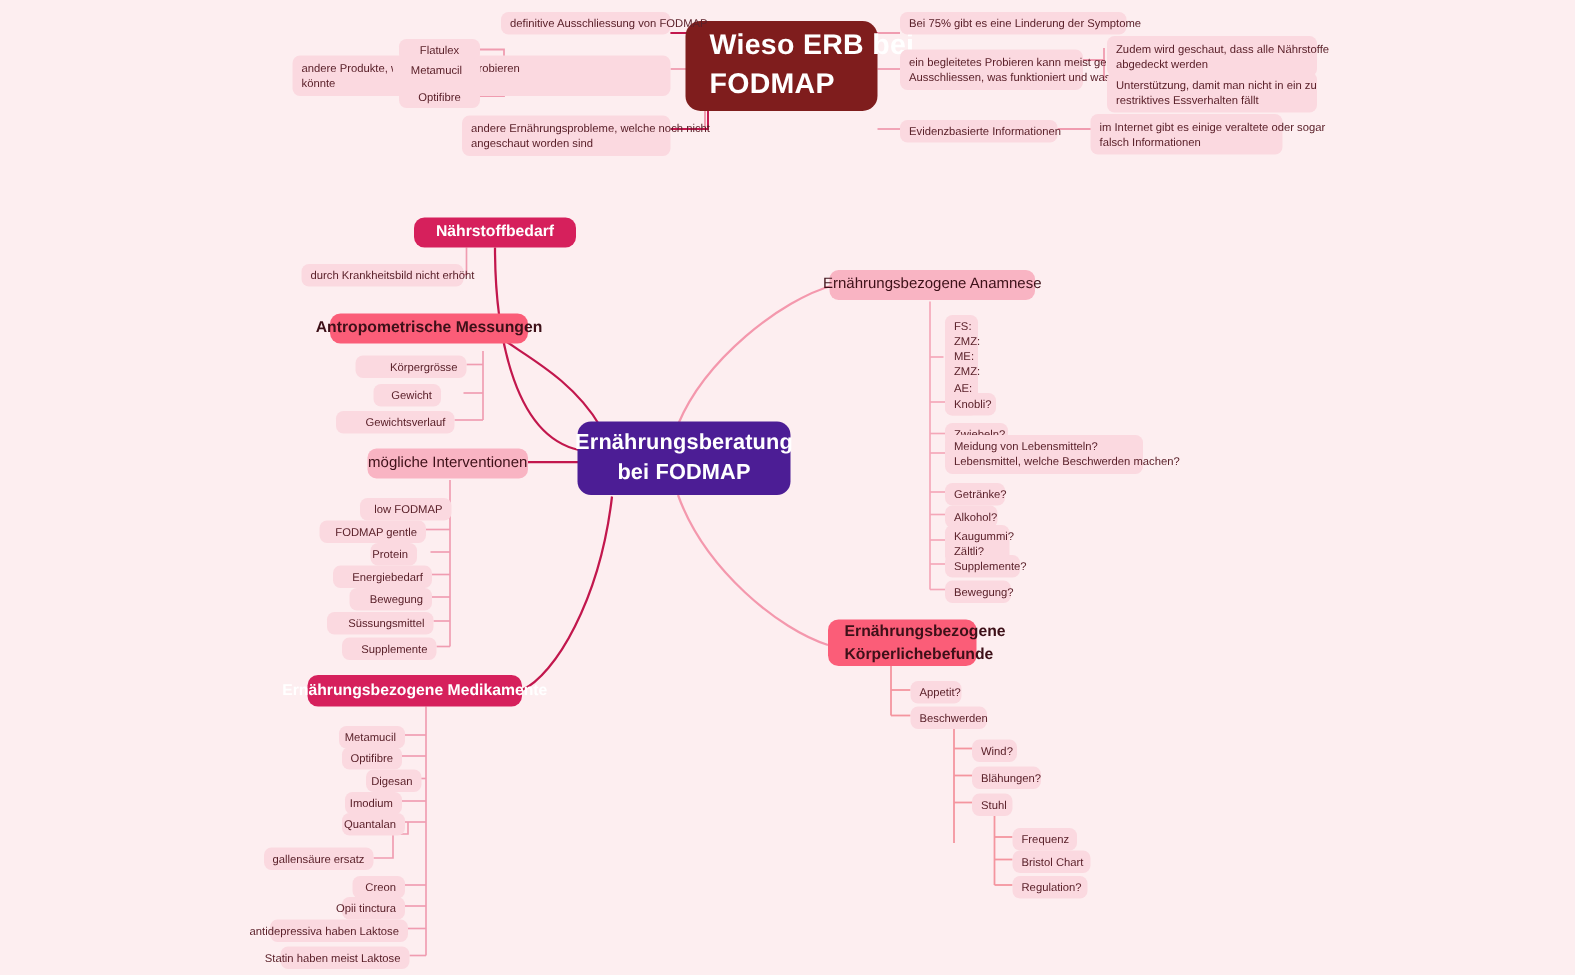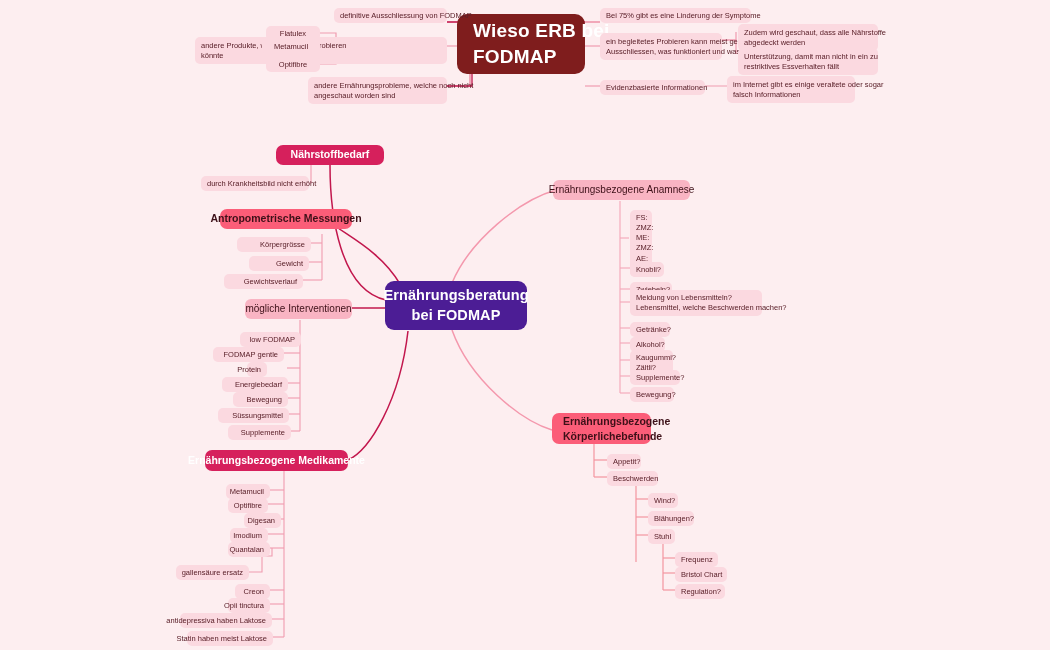--- a/index.html
+++ b/index.html
@@ -233,27 +233,27 @@
 falsch Informationen</div>
 
   <div class="node n-root multi" style="left:385px; top:281px; width:142px; height:49px; align-items:center;">Ernährungsberatung
 bei FODMAP</div>
 
   <div class="node n-crimson" style="left:276px; top:145px; width:108px; height:20px;">Nährstoffbedarf</div>
   <div class="node n-pinkpale ta-left" style="left:201px; top:176px; width:108px;">durch Krankheitsbild nicht erhöht</div>
 
   <div class="node n-coral" style="left:220px; top:209px; width:132px; height:20px;">Antropometrische Messungen</div>
   <div class="node n-pinkpale ta-right" style="left:237px; top:237px; width:74px;">Körpergrösse</div>
-  <div class="node n-pinkpale ta-right" style="left:249px; top:256px; width:60px;">Gewicht</div>
+  <div class="node n-pinkpale ta-right" style="left:249px; top:256px; width:45px;">Gewicht</div>
   <div class="node n-pinkpale ta-right" style="left:224px; top:274px; width:79px;">Gewichtsverlauf</div>
 
   <div class="node n-pinkmid" style="left:245px; top:299px; width:107px; height:20px;">mögliche Interventionen</div>
   <div class="node n-pinkpale ta-right" style="left:240px; top:332px; width:61px;">low FODMAP</div>
   <div class="node n-pinkpale ta-right" style="left:213px; top:347px; width:71px;">FODMAP gentle</div>
-  <div class="node n-pinkpale ta-right" style="left:247px; top:362px; width:20px;">Protein</div>
+  <div class="node n-pinkpale ta-right" style="left:247px; top:362px; width:31px;">Protein</div>
   <div class="node n-pinkpale ta-right" style="left:222px; top:377px; width:66px;">Energiebedarf</div>
   <div class="node n-pinkpale ta-right" style="left:233px; top:392px; width:55px;">Bewegung</div>
   <div class="node n-pinkpale ta-right" style="left:218px; top:408px; width:71px;">Süssungsmittel</div>
   <div class="node n-pinkpale ta-right" style="left:228px; top:425px; width:63px;">Supplemente</div>
 
   <div class="node n-crimson" style="left:205px; top:450px; width:143px; height:21px;">Ernährungsbezogene Medikamente</div>
   <div class="node n-pinkpale ta-right" style="left:226px; top:484px; width:44px;">Metamucil</div>
   <div class="node n-pinkpale ta-right" style="left:228px; top:498px; width:40px;">Optifibre</div>
   <div class="node n-pinkpale ta-right" style="left:244px; top:513px; width:37px;">Digesan</div>
   <div class="node n-pinkpale ta-right" style="left:230px; top:528px; width:38px;">Imodium</div>

